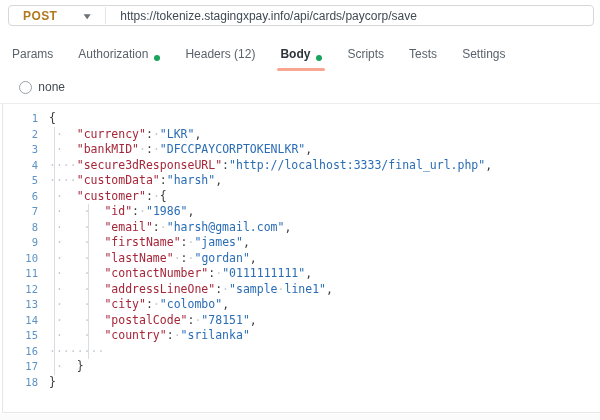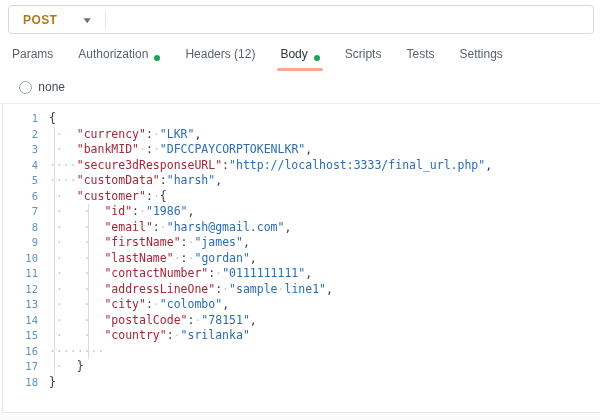--- a/index.html
+++ b/index.html
@@ -1,33 +1,33 @@
 <!DOCTYPE html>
 <html><head>
 <meta charset="utf-8">
 <style>
   * { margin:0; padding:0; box-sizing:border-box; }
   html,body { width:600px; height:420px; background:#ffffff; overflow:hidden;
               font-family:"Liberation Sans", sans-serif; }
 
   
-  .request-bar { position:absolute; left:8px; top:5px; width:586px; height:29px;
+  .request-bar { position:absolute; left:8px; top:5px; width:586px; height:21px;
                  border:1px solid #d5d8da; border-radius:4px; display:flex; align-items:center;
                  background:#fff; }
   .method { padding-left:14px; font-size:12px; font-weight:bold; letter-spacing:.4px;
             color:#b0791d; cursor:pointer; display:flex; align-items:center; }
   .method-chevron { margin-left:28px; color:#6b7278; font-size:9px; transform:scaleX(1.4); }
   .vsep { width:1px; height:17px; background:#e3e5e7; margin-left:15px; }
   .url { margin-left:14px; font-size:12px; color:#3f4a54; white-space:nowrap; }
 
   
   .tabs { position:absolute; left:12px; top:45px; display:flex; gap:25px; align-items:center;
           font-size:12px; color:#5a626b; height:18px; }
   .tab { display:flex; align-items:flex-end; gap:6px; cursor:pointer; position:relative; }
-  .tab.active { color:#2e343b; font-weight:normal; }
+  .tab.active { color:#2e343b; font-weight:bold; }
   .tab.active::after { content:""; position:absolute; left:-3px; right:-3px; bottom:-10px;
                        height:3px; border-radius:2px; background:#f8a591; }
   .dot { width:6px; height:6px; border-radius:50%; background:#17a45c; }
 
   
   .body-types { position:absolute; left:8px; top:80px; display:flex; align-items:center;
                 gap:24px; font-size:12px; color:#424a52;flex-direction:column; }
   .btype { display:flex; align-items:center; gap:6px; cursor:pointer; }
   .radio { width:13px; height:13px; border-radius:50%; border:1px solid #9aa1a8; background:#fff; }
   .btype.selected .radio { border:4px solid #1567c3; }
@@ -58,20 +58,21 @@
 </style>
 </head>
 <body>
 
 <div class="request-bar">
   <div class="method">
     <span>POST</span>
     <span class="method-chevron">▾</span>
   </div>
   <div class="vsep"></div>
+  <div class="url">https://tokenize.stagingxpay.info/api/cards/paycorp/save</div>
 </div>
 
 <div class="tabs" id="tabs">
     <div class="tab">
       <span>Params</span>
     </div>
     <div class="tab">
       <span>Authorization</span>
       <span class="dot"></span>
     </div>

